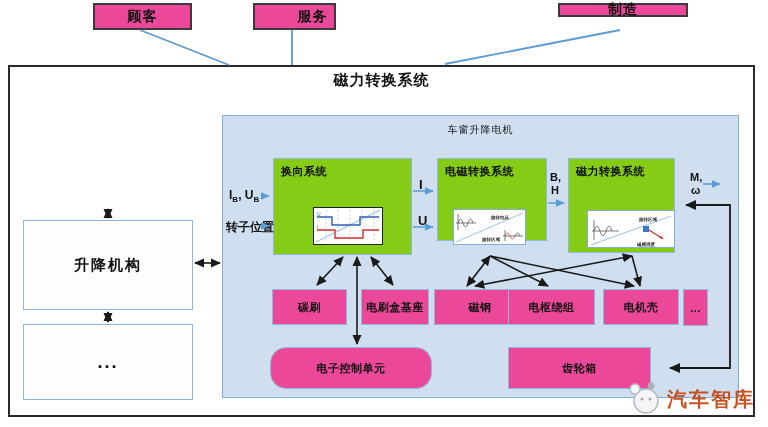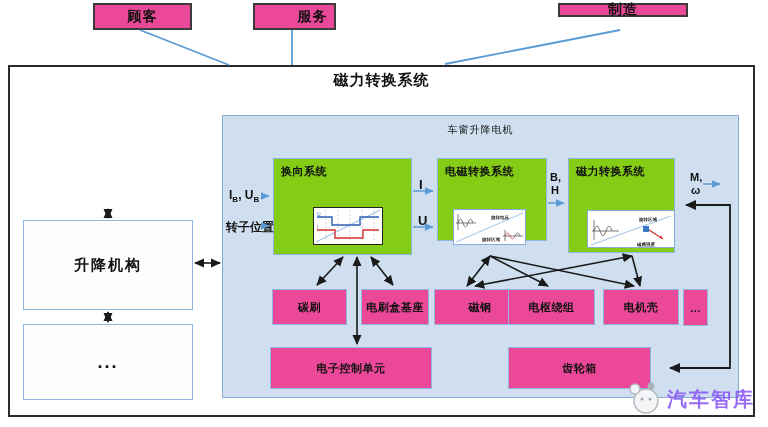--- a/index.html
+++ b/index.html
@@ -14,21 +14,21 @@
     font-weight:bold;font-size:15px;letter-spacing:2px;}
   .motor{background:#cfdfef;border:1.5px solid #85aed6;}
   .motor-title{text-align:center;font-weight:normal;font-size:10px;letter-spacing:1px;}
   .subbox{background:#84cc16;border:1.5px solid #8fb6dd;}
   .subbox .t{position:absolute;top:5px;left:7px;font-weight:bold;font-size:11px;letter-spacing:.5px;}
   .comp{background:#ec4899;border:1.2px solid #8fb6dd;display:flex;align-items:center;justify-content:center;
     font-weight:bold;font-size:11px;letter-spacing:.5px;}
   .sig{font-weight:bold;font-size:12px;}
   .sig sub{font-size:8px;}
   .sig-big{font-weight:bold;font-size:13px;}
-  .wm-text{font-weight:bold;font-size:20px;letter-spacing:2px;color:#8b5cf6;opacity:.9;}
+  .wm-text{font-weight:bold;font-size:20px;letter-spacing:2px;color:#c2410c;opacity:.9;}
   svg{display:block;}
   .overlay{position:absolute;left:0;top:0;pointer-events:none;z-index:6;}
   .chart{position:absolute;z-index:3;}
 </style>
 </head>
 <body>
 
 <div id="canvas">
 
   <div class="abs topbox" style="left:93px;top:3px;width:99px;height:27px;">
@@ -136,21 +136,21 @@
   <div class="abs comp" style="left:508px;top:289px;width:87px;height:36px;">
     <span>电枢绕组</span>
     </div>
   <div class="abs comp" style="left:603px;top:289px;width:76px;height:36px;">
     <span>电机壳</span>
     </div>
   <div class="abs comp" style="left:683px;top:289px;width:25px;height:37px;">
     <span>...</span>
     </div>
 
-  <div class="abs comp" style="left:270px;top:347px;width:162px;height:42px;">
+  <div class="abs comp" style="left:270px;top:347px;width:162px;height:42px;border-radius:16px;">
     <span>电子控制单元</span>
     </div>
   <div class="abs comp" style="left:508px;top:347px;width:143px;height:42px;">
     <span>齿轮箱</span>
     </div>
 
   <svg class="overlay" width="768" height="427" viewBox="0 0 768 427">
     <defs>
       <marker id="bh" markerWidth="7" markerHeight="7" refX="5.5" refY="3" orient="auto">
         <polygon points="0,0.4 6,3 0,5.6" fill="#5b9bd5"></polygon>

